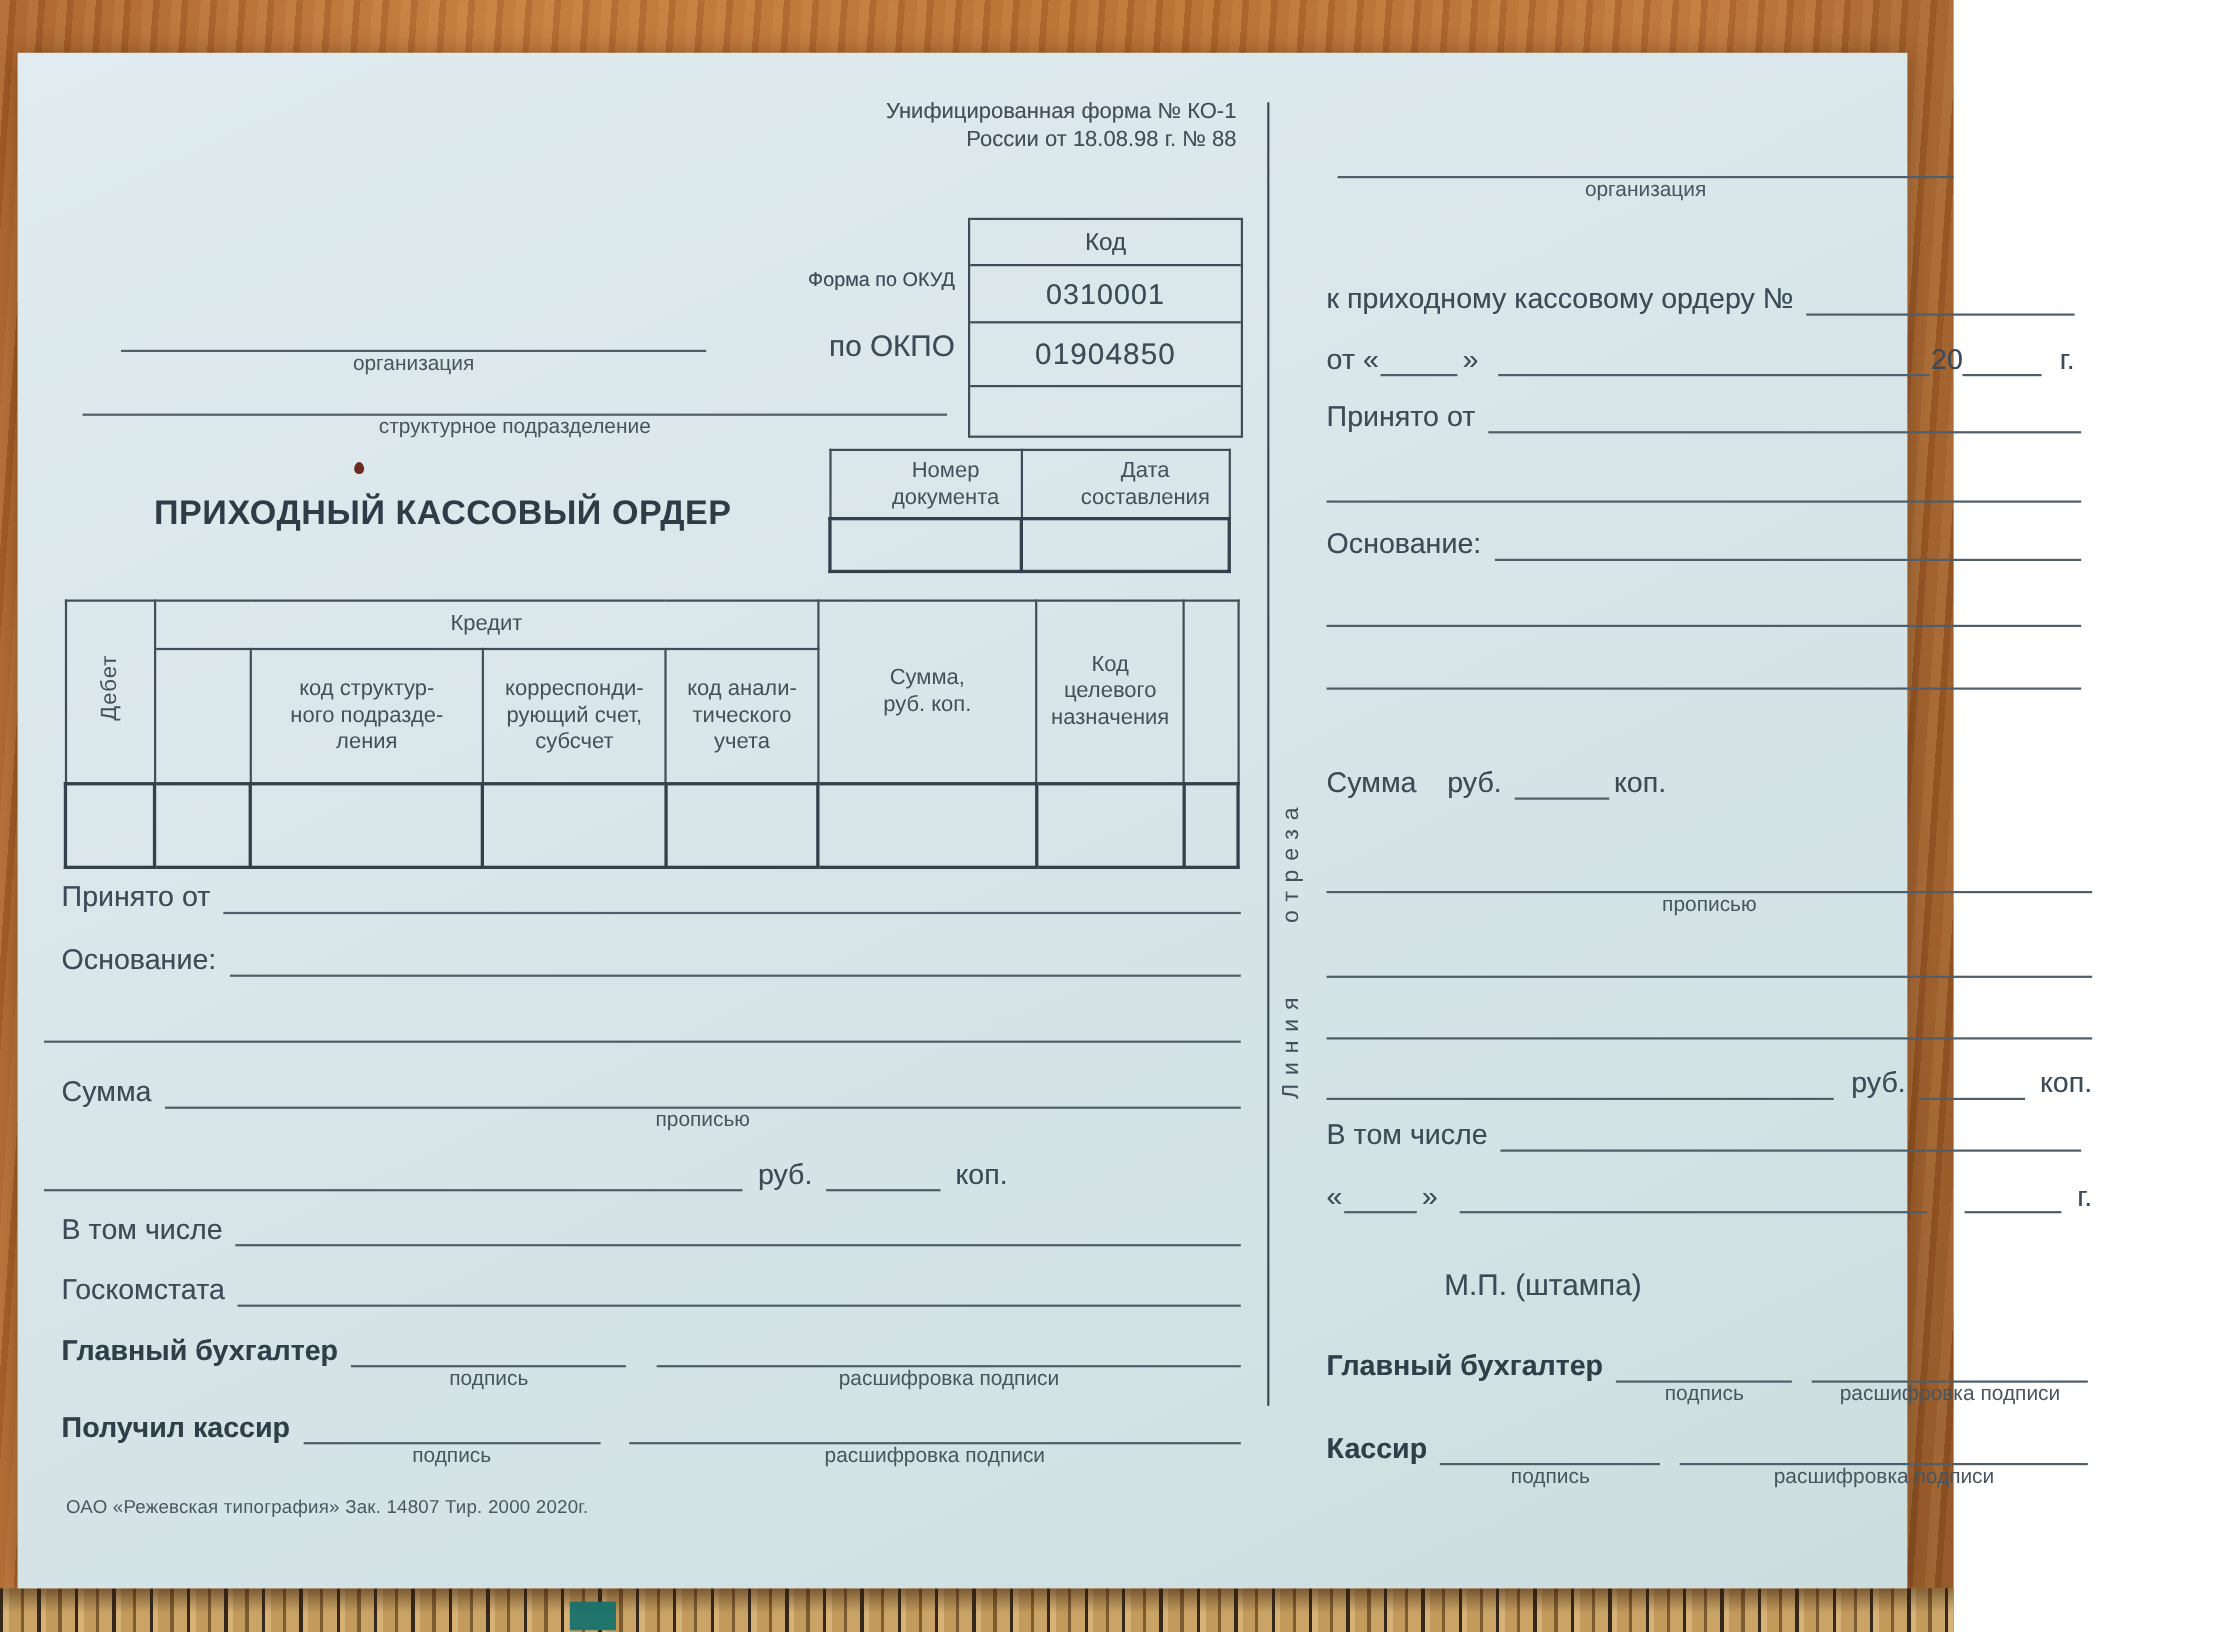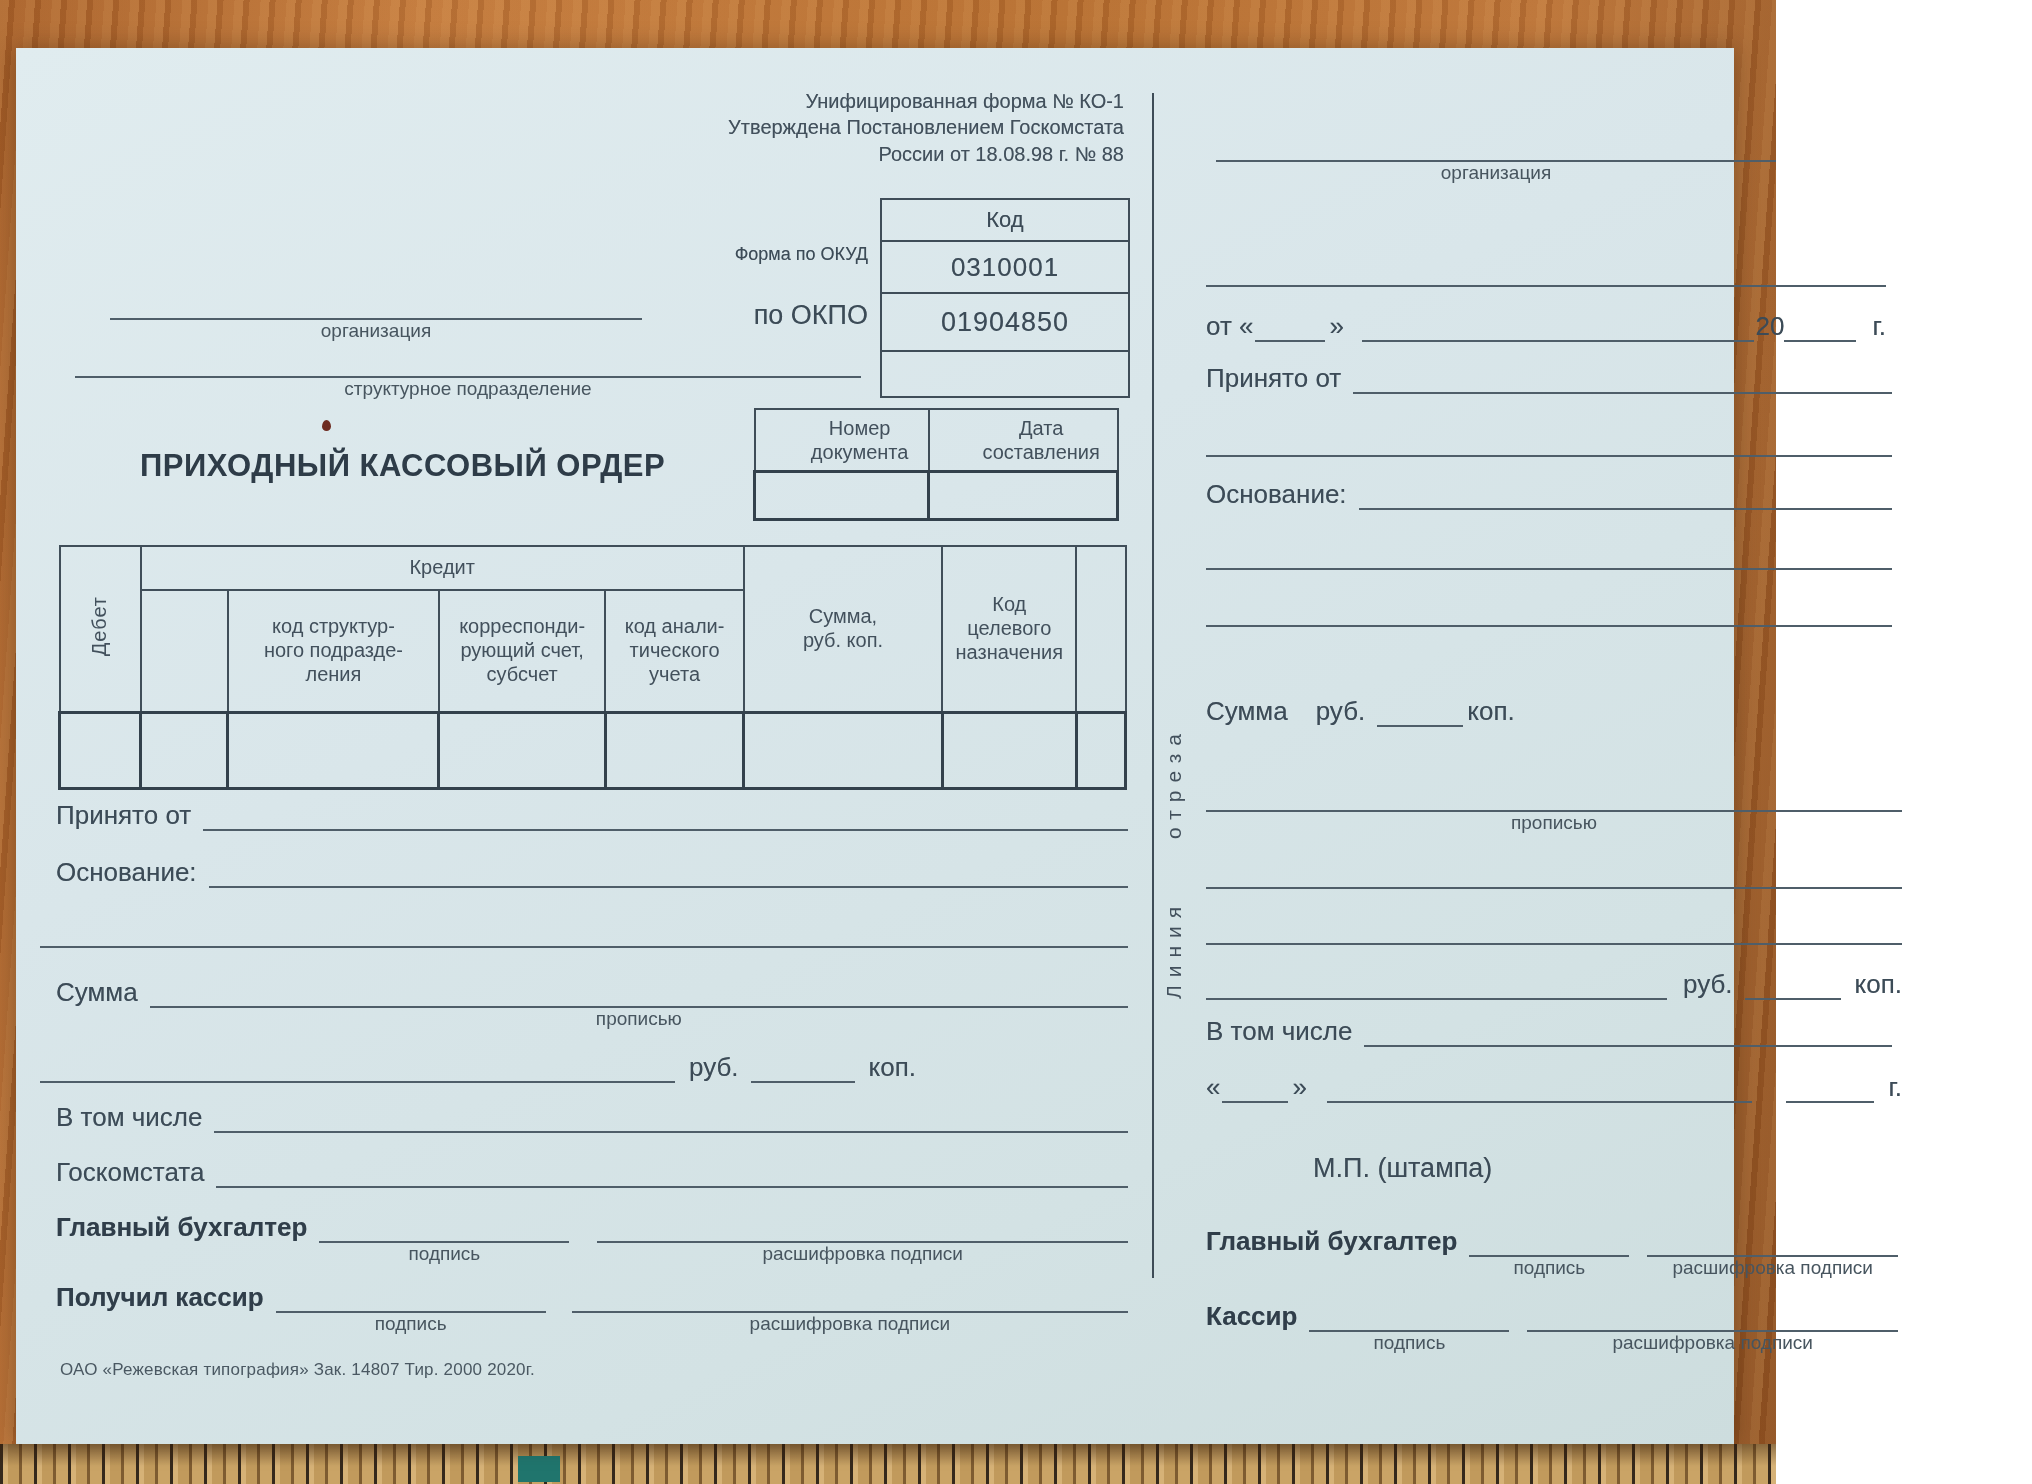--- a/index.html
+++ b/index.html
@@ -77,21 +77,20 @@
 <div class="photo">
   <div class="weave"></div>
   <div class="teal-patch"></div>
 
   <div class="paper">
 
     <div class="col-l">
 
       <div class="hdr t">
         <div>Унифицированная форма № КО-1</div>
-        <div>Утверждена Постановлением Госкомстата</div>
         <div>России от 18.08.98 г. № 88</div>
       </div>
 
       <div class="codebox">
         <div class="c-hd t">Код</div>
         <div class="c-v1 t">0310001</div>
         <div class="c-v2 t">01904850</div>
         <div class="c-mt"></div>
       </div>
       <div class="okud-lbl t">Форма по ОКУД</div>
@@ -238,20 +237,21 @@
     </div>
 
     <div class="col-r">
 
       <div class="r-orgline">
         <i class="cap" style="font-style:normal">организация</i>
       </div>
 
 
       <div class="row" style="top:205px;left:0;right:26px;">
+        <span class="lbl t">к приходному кассовому ордеру №</span>
         <span class="fl"></span>
       </div>
 
       <div class="row" style="top:260px;left:0;right:26px;">
         <span class="lbl t" style="padding-right:2px;">от «</span>
         <span class="fw" style="width:70px;"></span>
         <span class="lbl t" style="padding-left:4px;padding-right:18px;">»</span>
         <span class="fl"></span>
         <span class="lbl t" style="padding-left:2px;padding-right:0;">20</span>
         <span class="fw" style="width:72px;"></span>

